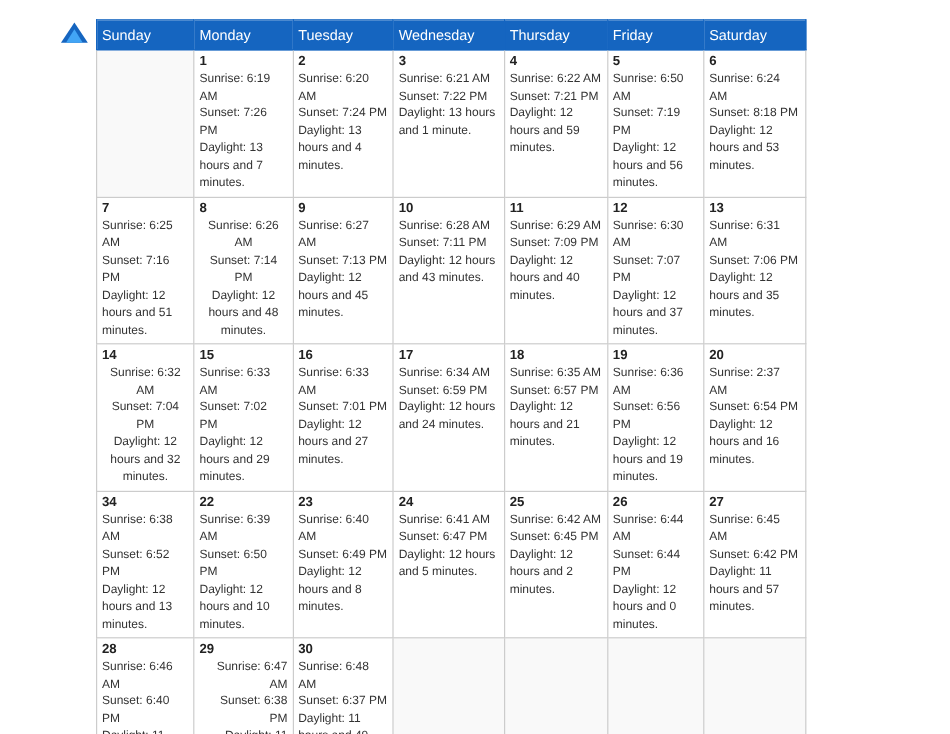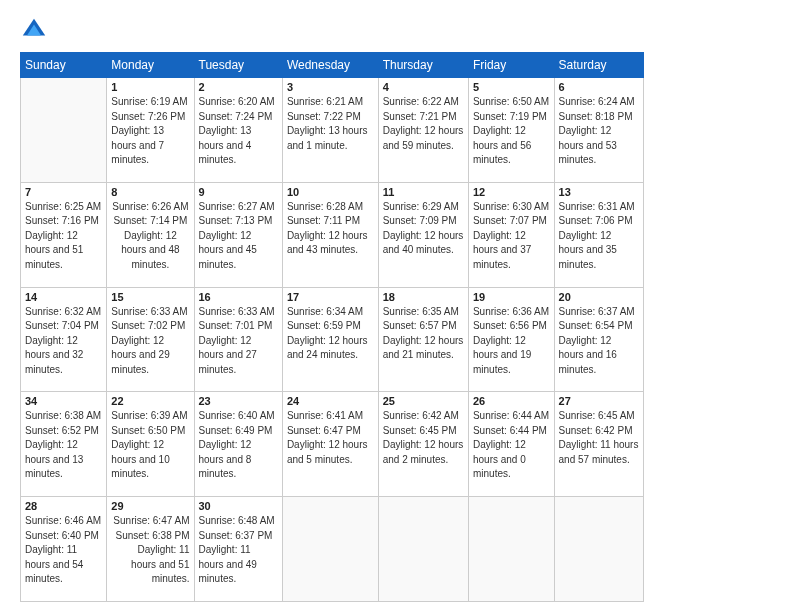--- a/index.html
+++ b/index.html
@@ -8,21 +8,22 @@
       background: #fff;
       width: 792px;
       height: 612px;
       overflow: hidden;
     }
     .page {
       width: 664px;
       height: 612px;
       padding: 16px 20px 10px 20px;
       display: flex;
-      flex-direction: column;
+      flex-direction: row;
+      margin-left: 28px;
     }
     .header {
       display: flex;
       justify-content: space-between;
       align-items: flex-start;
       margin-bottom: 8px;
     }
     .logo {
       display: flex;
       align-items: center;
@@ -203,21 +204,21 @@
           <td>
             <div class="cell-date">13</div>
             <div class="cell-info" style="white-space: pre-line;">Sunrise: 6:31 AM
 Sunset: 7:06 PM
 Daylight: 12 hours and 35 minutes.</div>
           </td>
         </tr>
         <tr>
           <td>
             <div class="cell-date">14</div>
-            <div class="cell-info" style="white-space: pre-line;">Sunrise: 6:32 AM
+            <div class="cell-info" style="white-space: pre-line; text-align: center;">Sunrise: 6:32 AM
 Sunset: 7:04 PM
 Daylight: 12 hours and 32 minutes.</div>
           </td>
           <td>
             <div class="cell-date">15</div>
             <div class="cell-info" style="white-space: pre-line;">Sunrise: 6:33 AM
 Sunset: 7:02 PM
 Daylight: 12 hours and 29 minutes.</div>
           </td>
           <td>
@@ -239,21 +240,21 @@
 Daylight: 12 hours and 21 minutes.</div>
           </td>
           <td>
             <div class="cell-date">19</div>
             <div class="cell-info" style="white-space: pre-line;">Sunrise: 6:36 AM
 Sunset: 6:56 PM
 Daylight: 12 hours and 19 minutes.</div>
           </td>
           <td>
             <div class="cell-date">20</div>
-            <div class="cell-info" style="white-space: pre-line;">Sunrise: 6:37 AM
+            <div class="cell-info" style="white-space: pre-line;">Sunrise: 2:37 AM
 Sunset: 6:54 PM
 Daylight: 12 hours and 16 minutes.</div>
           </td>
         </tr>
         <tr>
           <td>
             <div class="cell-date">34</div>
             <div class="cell-info" style="white-space: pre-line;">Sunrise: 6:38 AM
 Sunset: 6:52 PM
 Daylight: 12 hours and 13 minutes.</div>

